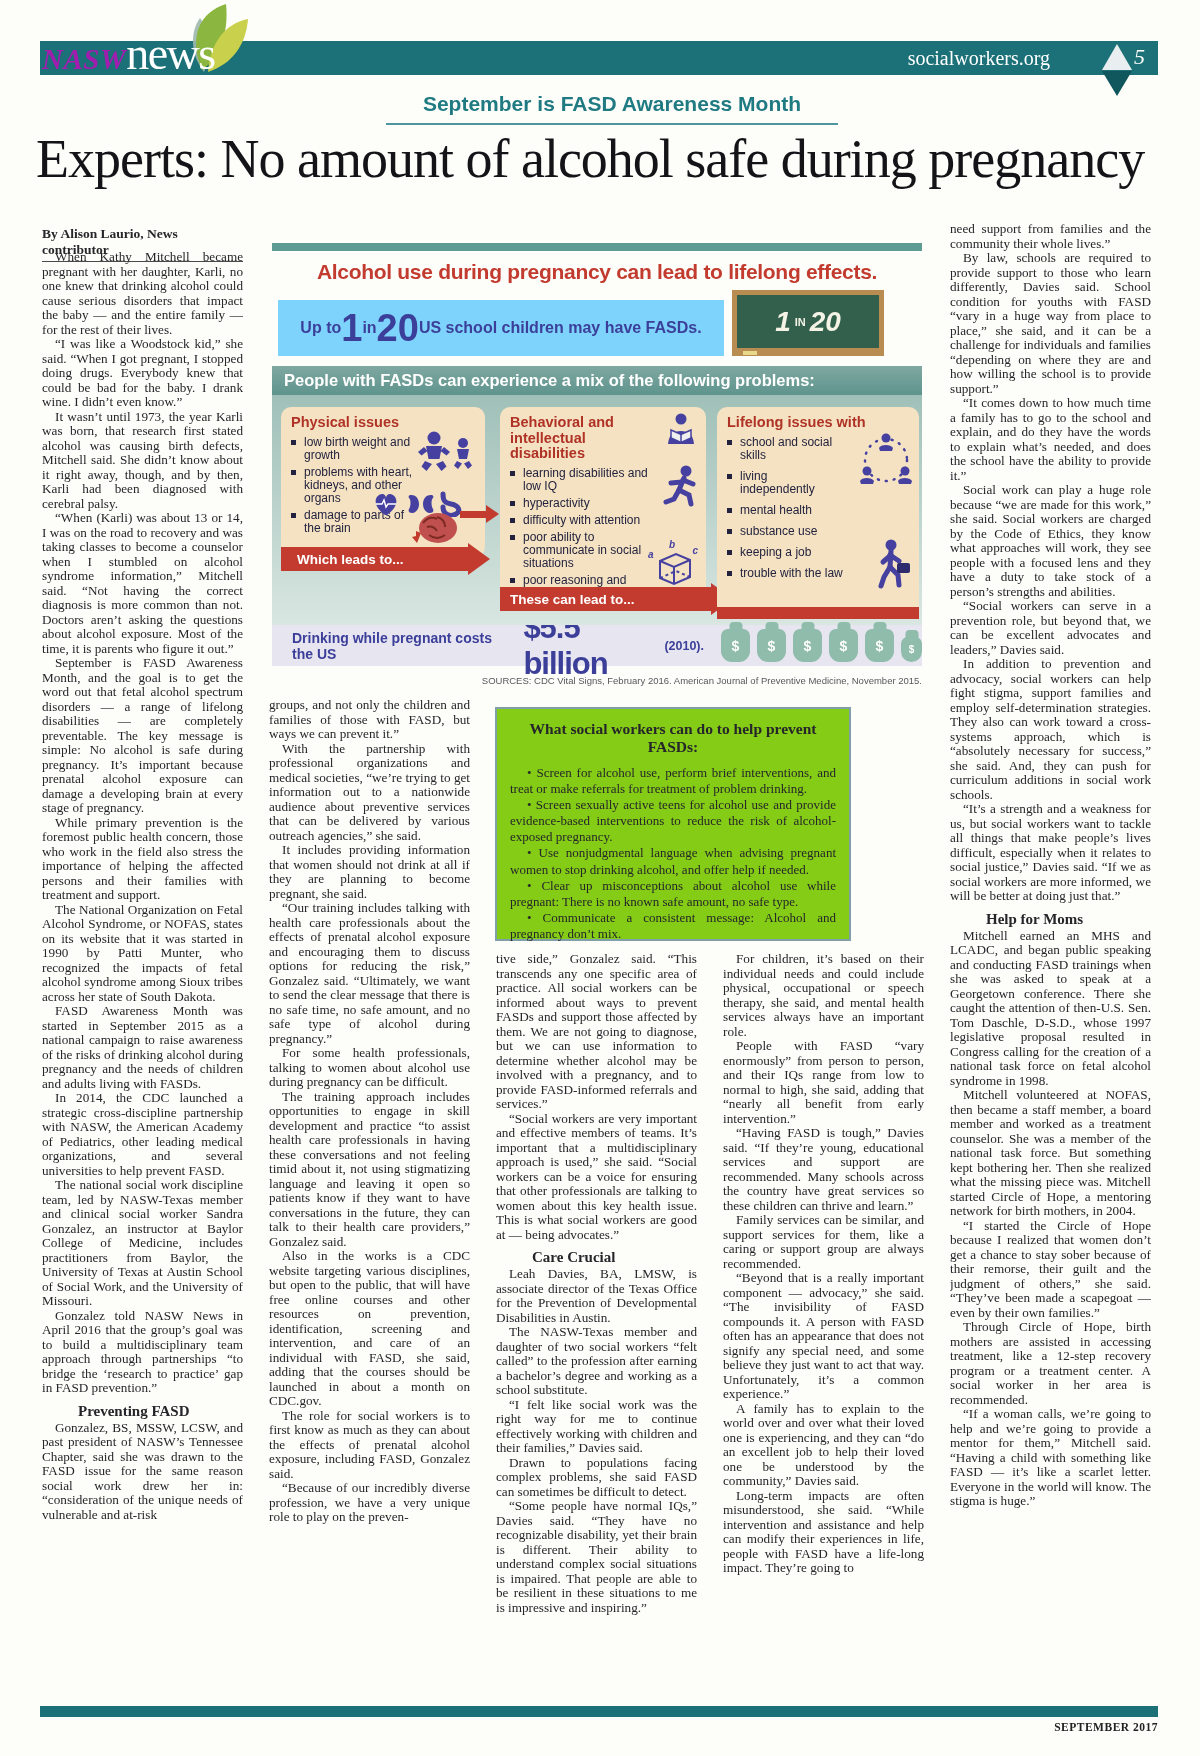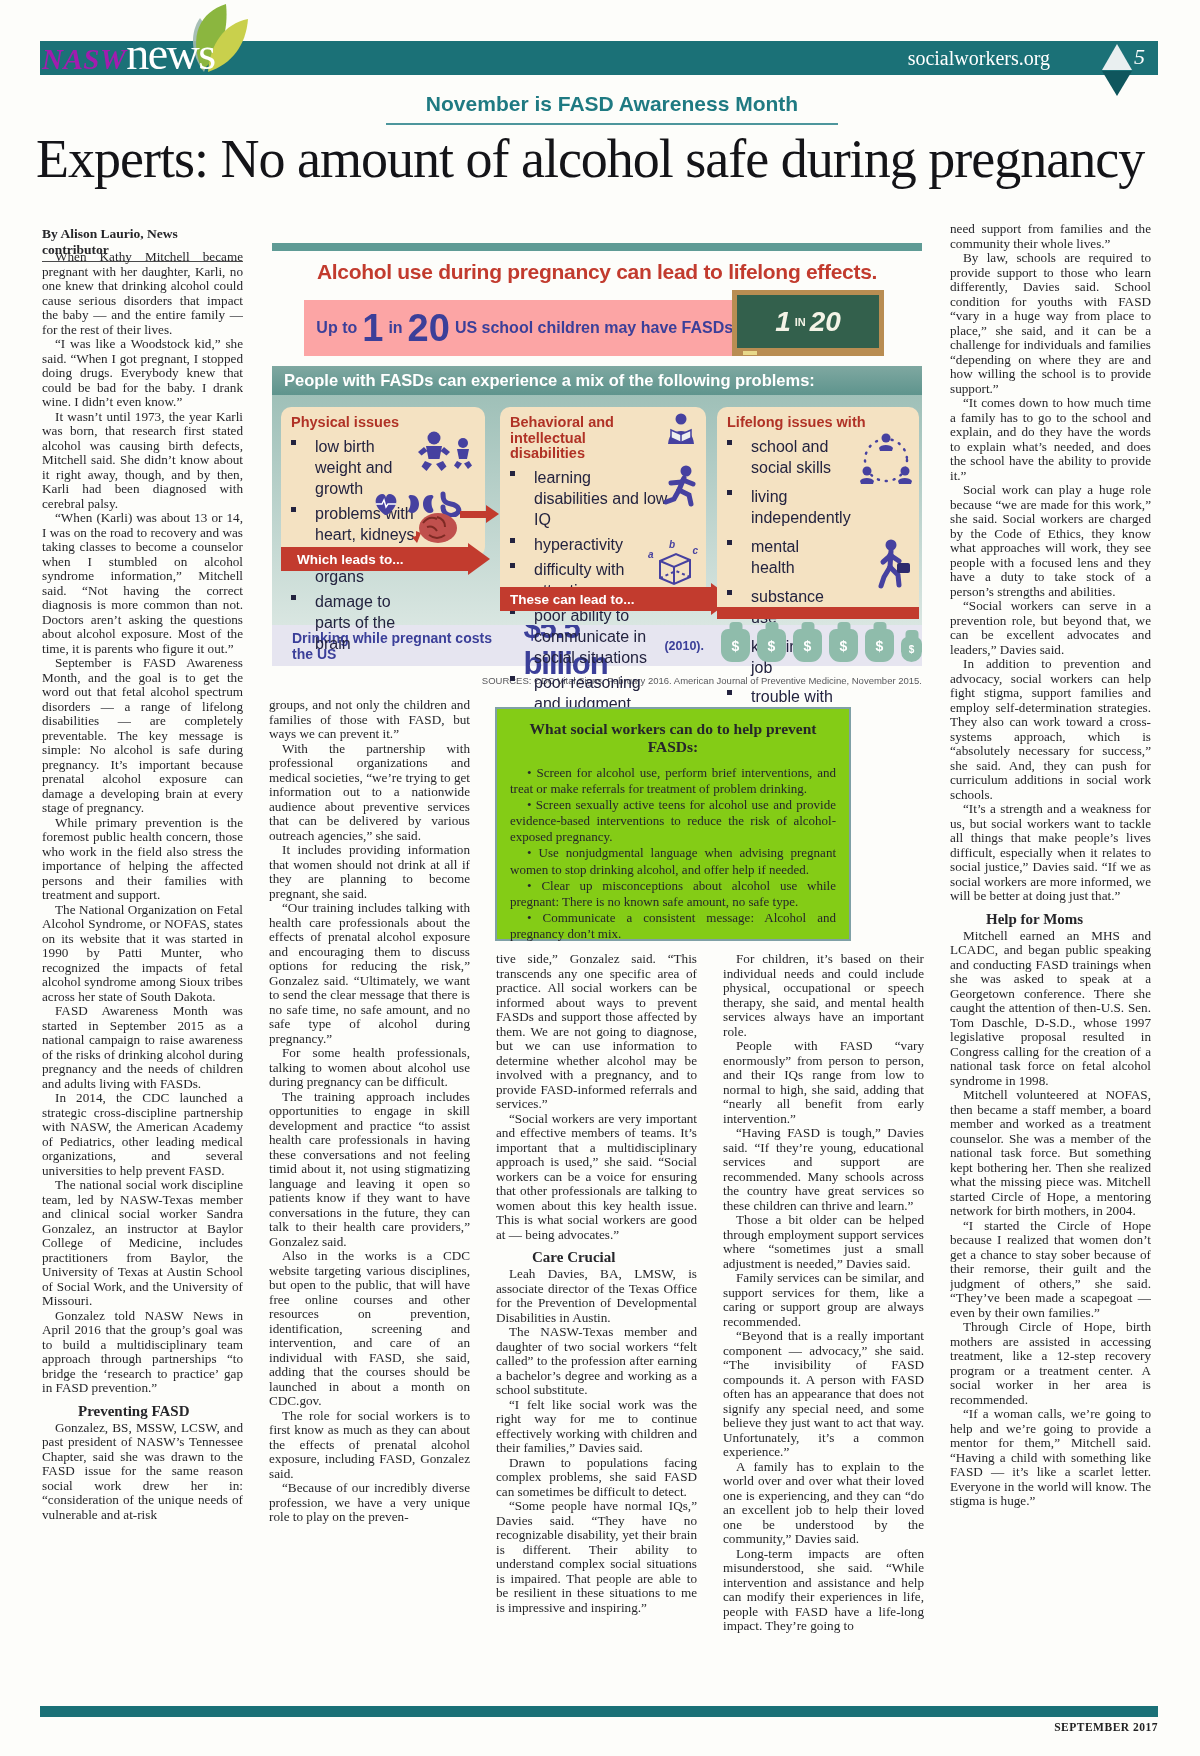--- a/index.html
+++ b/index.html
@@ -31,39 +31,39 @@
   #col5{left:950px;top:222px;height:1442px;}
   .para{margin:0;text-indent:13px;}
   .para.cont{text-indent:0;}
   .para.h{font-size:15px;font-weight:bold;text-indent:36px;margin-top:6px;line-height:19px;text-align:left;}
   
   #infographic{position:absolute;left:272px;top:243px;width:650px;height:452px;
                font-family:"Liberation Sans",sans-serif;}
   .ig-topbar{height:8px;background:#5f9b95;}
   .ig-title{margin-top:9px;text-align:center;color:#c23b2e;font-weight:bold;font-size:21px;letter-spacing:-.3px;}
   .ig-stat-row{position:relative;margin-top:10px;height:66px;}
-  .ig-stat-band{position:absolute;left:6px;top:6px;width:446px;height:56px;background:#fca5a5;
-                display:flex;align-items:center;justify-content:center;gap:5px;color:#3b3f99;font-weight:bold;margin-left:26px;}
+  .ig-stat-band{position:absolute;left:6px;top:6px;width:446px;height:56px;background:#7dd3fc;
+                display:flex;align-items:center;justify-content:center;color:#3b3f99;font-weight:bold;}
   .st-small{font-size:16px;} .st-big{font-size:38px;line-height:1;}
   .chalkboard{position:absolute;left:460px;top:-4px;width:152px;height:66px;background:#33604c;
               border:5px solid #b98d52;border-bottom-width:8px;box-sizing:border-box;
               display:flex;align-items:center;justify-content:center;gap:4px;color:#f4f3e6;}
   .ck-big{font-size:28px;font-weight:bold;font-style:italic;}
   .ck-small{font-size:11px;font-weight:bold;}
   .chalk-stick{position:absolute;left:6px;bottom:-7px;width:14px;height:4px;background:#e8d98a;}
   .ig-band{margin-top:6px;background:linear-gradient(#7fa8a1,#5e948d);color:#fff;font-weight:bold;
            font-size:16.5px;padding:5px 12px;}
   .ig-problems{position:relative;height:230px;background:linear-gradient(#9fc0b8,#d9e6e1);}
   .card{position:absolute;top:12px;background:#f4e2c2;border-radius:10px;padding:8px 10px;
         box-sizing:border-box;color:#23233f;}
   #cardA{left:9px;width:204px;height:150px;}
   #cardB{left:228px;width:206px;height:196px;}
   #cardC{left:445px;width:202px;height:200px;border-bottom-left-radius:0;border-bottom-right-radius:0;}
   .card h3{color:#b03226;font-size:14.5px;line-height:15.5px;margin:0 0 5px;}
-  .ibullet{display:flex;gap:19px;font-size:16px;line-height:21px;margin-bottom:4px;}
+  .ibullet{display:flex;gap:8px;font-size:12px;line-height:13px;margin-bottom:4px;}
   #cardC .ibullet{margin-bottom:8px;}
   .sq{width:5px;height:5px;background:#23233f;margin-top:4px;flex:none;}
   .blist{width:132px;}
   #cardB .blist{width:158px;}
   #cardC .blist{width:118px;}
   .card-icon{position:absolute;}
   .cardc-strip{position:absolute;left:445px;top:212px;width:202px;height:12px;background:#c23b2e;}
   .banner{position:absolute;height:24px;color:#fff;font-weight:bold;font-size:13.5px;display:flex;align-items:center;}
   .banner .bbar{background:#c23b2e;height:100%;display:flex;align-items:center;padding-left:10px;box-sizing:border-box;}
   .banner .btip{width:0;height:0;border-top:16px solid transparent;border-bottom:16px solid transparent;
@@ -115,21 +115,21 @@
   </div>
   <div class="mast-site">socialworkers.org</div>
   <div class="mast-diamond">
     <svg width="30" height="52" viewBox="0 0 30 52">
       <polygon points="15,0 30,26 0,26" fill="#e9eff0"></polygon>
       <polygon points="0,27 30,27 15,52" fill="#0f565d"></polygon>
     </svg>
   </div>
   <div class="mast-page">5</div>
 
-  <div class="kicker">November is FASD Awareness Month</div>
+  <div class="kicker">September is FASD Awareness Month</div>
   <div class="headline">Experts: No amount of alcohol safe during pregnancy</div>
   <div class="byline">By Alison Laurio, News contributor</div>
 
   <div id="infographic">
     <div class="ig-topbar"></div>
     <div class="ig-title">Alcohol use during pregnancy can lead to lifelong effects.</div>
     <div class="ig-stat-row">
       <div class="ig-stat-band">
         <span class="st-small">Up to</span>
         <span class="st-big">1</span>
@@ -423,21 +423,20 @@
       <p class="para p">The NASW-Texas member and daughter of two social workers “felt called” to the profession after earning a bachelor’s degree and working as a school substitute.</p>
       <p class="para p">“I felt like social work was the right way for me to continue effectively working with children and their families,” Davies said.</p>
       <p class="para p">Drawn to populations facing complex problems, she said FASD can sometimes be difficult to detect.</p>
       <p class="para p">“Some people have normal IQs,” Davies said. “They have no recognizable disability, yet their brain is different. Their ability to understand complex social situations is impaired. That people are able to be resilient in these situations to me is impressive and inspiring.”</p>
     </div>
   <div class="col" id="col4">
 
   <p class="para p">For children, it’s based on their individual needs and could include physical, occupational or speech therapy, she said, and mental health services always have an important role.</p>
       <p class="para p">People with FASD “vary enormously” from person to person, and their IQs range from low to normal to high, she said, adding that “nearly all benefit from early intervention.”</p>
       <p class="para p">“Having FASD is tough,” Davies said. “If they’re young, educational services and support are recommended. Many schools across the country have great services so these children can thrive and learn.”</p>
-      <p class="para p">Those a bit older can be helped through employment support services where “sometimes just a small adjustment is needed,” Davies said.</p>
       <p class="para p">Family services can be similar, and support services for them, like a caring or support group are always recommended.</p>
       <p class="para p">“Beyond that is a really important component — advocacy,” she said. “The invisibility of FASD compounds it. A person with FASD often has an appearance that does not signify any special need, and some believe they just want to act that way. Unfortunately, it’s a common experience.”</p>
       <p class="para p">A family has to explain to the world over and over what their loved one is experiencing, and they can “do an excellent job to help their loved one be understood by the community,” Davies said.</p>
       <p class="para p">Long-term impacts are often misunderstood, she said. “While intervention and assistance and help can modify their experiences in life, people with FASD have a life-long impact. They’re going to</p>
     </div>
   <div class="col" id="col5">
 
   <p class="para cont">need support from families and the community their whole lives.”</p>
       <p class="para p">By law, schools are required to provide support to those who learn differently, Davies said. School condition for youths with FASD “vary in a huge way from place to place,” she said, and it can be a challenge for individuals and families “depending on where they are and how willing the school is to provide support.”</p>
       <p class="para p">“It comes down to how much time a family has to go to the school and explain, and do they have the words to explain what’s needed, and does the school have the ability to provide it.”</p>

